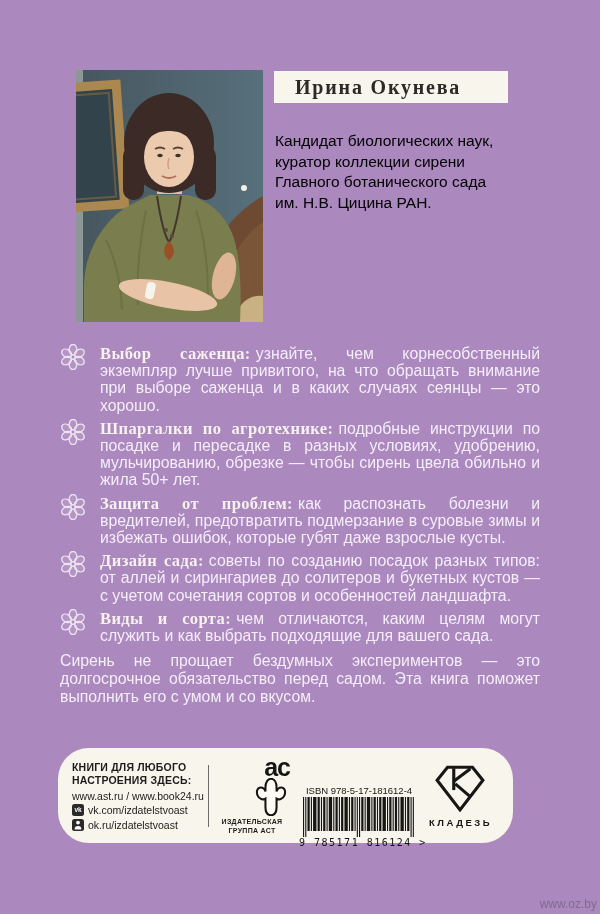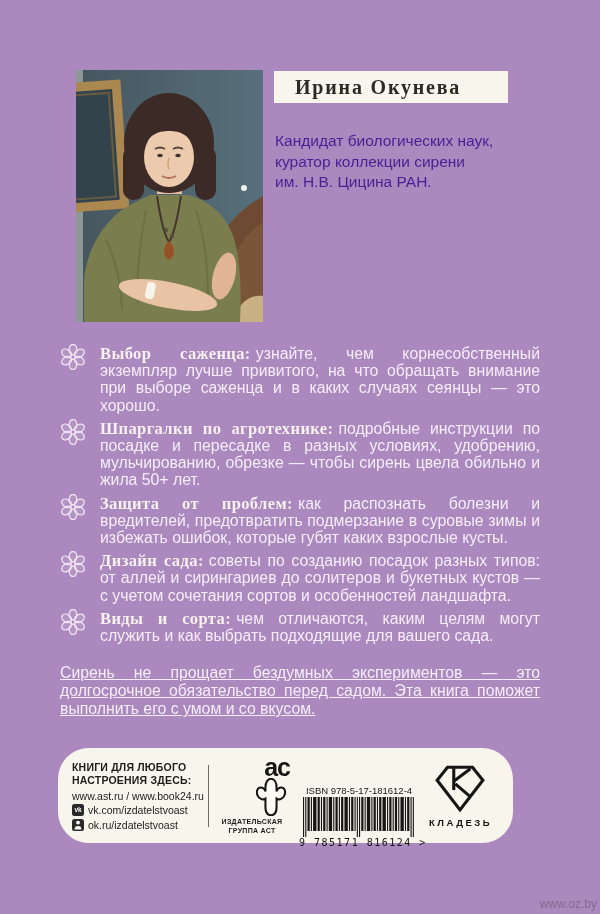--- a/index.html
+++ b/index.html
@@ -14,33 +14,33 @@
   .name-box{
     position:absolute;left:274px;top:71px;width:234px;height:32px;
     background:#f8f5ec;box-sizing:border-box;display:flex;align-items:center;
     padding-left:21px;
   }
   .name{
     font-family:"Liberation Serif",serif;font-weight:bold;font-size:20px;
     letter-spacing:1.8px;color:#2c2a26;white-space:nowrap;
   }
   .bio{position:absolute;left:275px;top:131px;width:264px;
-    font-size:15.5px;line-height:20.5px;color:#4c1d95;}
+    font-size:15.5px;line-height:20.5px;color:#000000;}
   .bio span{display:block;}
   
   .main{position:absolute;left:60px;top:345px;width:480px;color:#f5eefa;}
   .intro{font-size:16px;line-height:19px;margin:0 0 6px;}
   .bullet{position:relative;padding-left:40px;margin:0 0 6px;}
   .bullet p{margin:0;font-size:15.8px;line-height:17.2px;text-align:justify;}
   .lead{
     font-family:"Liberation Serif",serif;font-weight:bold;font-size:16.5px;
     letter-spacing:0.4px;margin-right:5px;color:#f7f1ef;margin-top:48px;
   }
   .flower{position:absolute;left:0;top:-1px;width:26px;height:26px;}
-  .closing{font-size:15.8px;line-height:18px;text-align:justify;margin:20px 0 0;text-decoration:underline;}
+  .closing{font-size:15.8px;line-height:18px;text-align:justify;margin:8px 0 0;}
   
   .footer{
     position:absolute;left:58px;top:748px;width:455px;height:95px;
     background:#f8f5ec;box-sizing:border-box;color:#1d1c1a;
     display:flex;align-items:center;padding:0 8px 0 14px;border-radius:31px;
   }
   .promo{width:126px;flex:0 0 auto;}
   .promo-title{font-size:10.5px;font-weight:bold;line-height:13px;letter-spacing:0.2px;}
   .promo-title span{display:block;}
   .sites{font-size:10.5px;margin-top:3px;white-space:nowrap;}
@@ -111,20 +111,21 @@
     </svg>
   </div>
 
   <div class="name-box">
     <span class="name">Ирина Окунева</span>
   </div>
 
   <div class="bio">
     <span>Кандидат биологических наук,</span>
     <span>куратор коллекции сирени</span>
+    <span>Главного ботанического сада</span>
     <span>им. Н.В. Цицина РАН.</span>
   </div>
 
   <div class="main">
 
     <div class="bullet">
       <span class="flower">
         <svg width="26" height="26" viewBox="0 0 24 24">
             <g fill="rgba(255,255,255,0.10)" stroke="#eee2f2" stroke-width="1.3">
           <ellipse cx="12" cy="5.2" rx="3.5" ry="4.8"></ellipse>
@@ -164,21 +165,21 @@
           <ellipse cx="12" cy="5.2" rx="3.5" ry="4.8"></ellipse>
           <ellipse cx="12" cy="5.2" rx="3.5" ry="4.8" transform="rotate(60 12 12)"></ellipse>
           <ellipse cx="12" cy="5.2" rx="3.5" ry="4.8" transform="rotate(120 12 12)"></ellipse>
           <ellipse cx="12" cy="5.2" rx="3.5" ry="4.8" transform="rotate(180 12 12)"></ellipse>
           <ellipse cx="12" cy="5.2" rx="3.5" ry="4.8" transform="rotate(240 12 12)"></ellipse>
           <ellipse cx="12" cy="5.2" rx="3.5" ry="4.8" transform="rotate(300 12 12)"></ellipse>
           <circle cx="12" cy="12" r="2.2" fill="none"></circle>
             </g>
           </svg>
       </span>
-      <p><b class="lead">Защита от проблем:</b><span>как распознать болезни и вредителей, предотвратить подмерзание в суровые зимы и избежать ошибок, которые губят каких взрослые кусты.</span></p>
+      <p><b class="lead">Защита от проблем:</b><span>как распознать болезни и вредителей, предотвратить подмерзание в суровые зимы и избежать ошибок, которые губят даже взрослые кусты.</span></p>
     </div>
 
     <div class="bullet">
       <span class="flower">
         <svg width="26" height="26" viewBox="0 0 24 24">
             <g fill="rgba(255,255,255,0.10)" stroke="#eee2f2" stroke-width="1.3">
           <ellipse cx="12" cy="5.2" rx="3.5" ry="4.8"></ellipse>
           <ellipse cx="12" cy="5.2" rx="3.5" ry="4.8" transform="rotate(60 12 12)"></ellipse>
           <ellipse cx="12" cy="5.2" rx="3.5" ry="4.8" transform="rotate(120 12 12)"></ellipse>
           <ellipse cx="12" cy="5.2" rx="3.5" ry="4.8" transform="rotate(180 12 12)"></ellipse>

